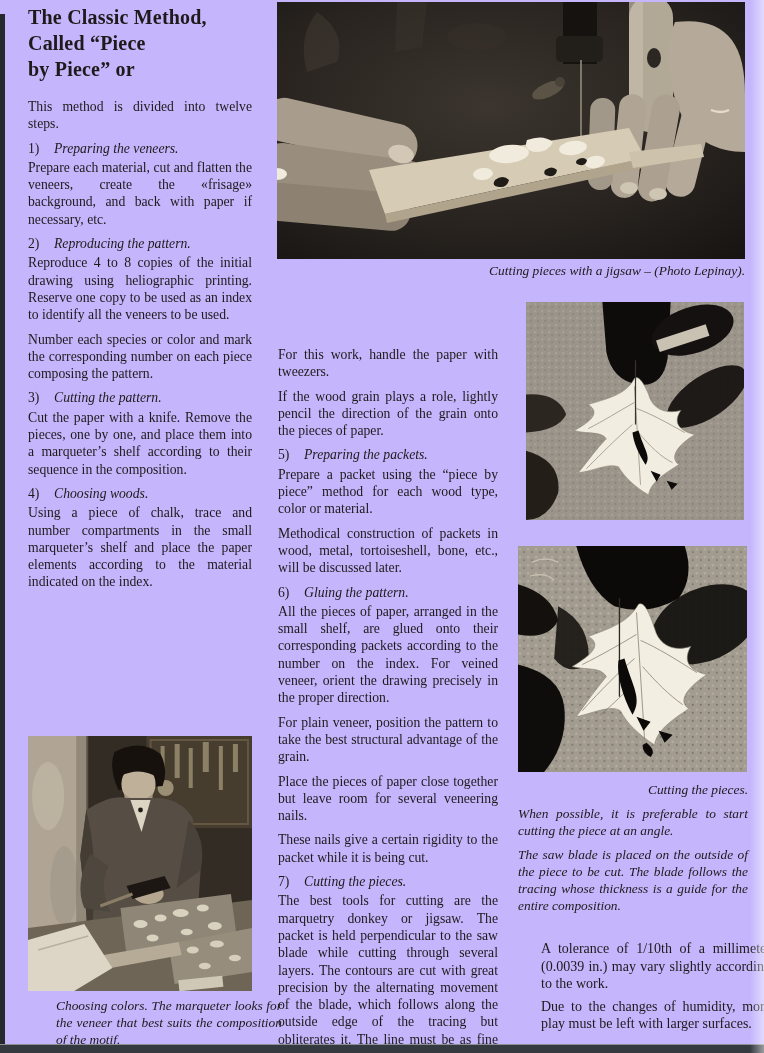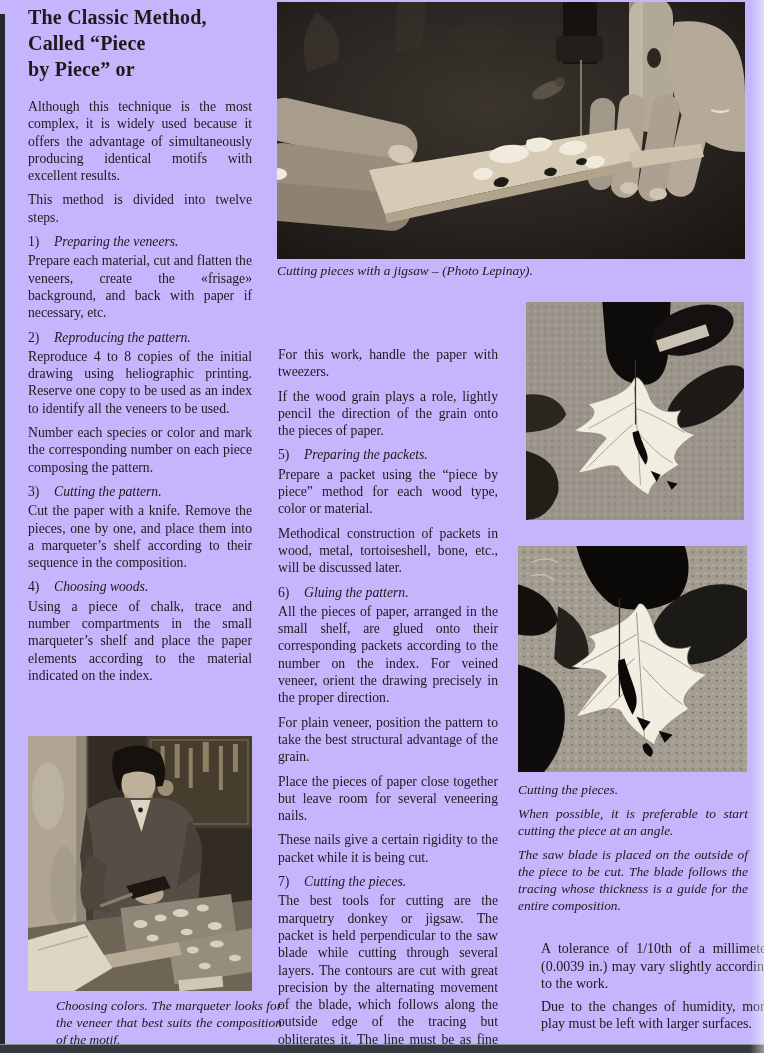--- a/index.html
+++ b/index.html
@@ -18,41 +18,40 @@
   .abs { position:absolute; }
 
   .title { font-size:20px; line-height:26px; font-weight:700; letter-spacing:.2px; }
 
   .body-p   { font-size:13.7px; line-height:17.3px; text-align:justify; margin:0 0 7px 0; }
   .step-head{ font-size:13.7px; line-height:17.3px; margin:0 0 2px 0; }
   .step-num { display:inline-block; min-width:26px; }
   .step-title { font-style:italic; }
 
   .caption-i { font-style:italic; font-size:13.4px; line-height:16.8px; }
-  .caption-center { text-align:left; }
+  .caption-center { text-align:right; }
   .caption-just { text-align:justify; }
 
   .tail-p { font-size:14px; line-height:17.6px; text-align:justify; margin:0 0 5px 0; }
 
   .photo { display:block; }
   .photo svg { display:block; width:100%; height:100%; }
 </style>
 </head>
 <body>
 
 <div class="page">
 
   <div class="abs" style="left:28px; top:4px; width:224px;">
     <div class="title">
       <div>The Classic Method,</div>
       <div>Called “Piece</div>
       <div>by Piece” or</div>
     </div>
     <div style="height:16px;"></div>
-    <p class="body-p">Although this technique is the most complex, it is widely used because it offers the advantage of simultaneously producing identical motifs with excellent results.</p>
     <p class="body-p">This method is divided into twelve steps.</p>
 
     <div>
       <p class="step-head"><span class="step-num">1)</span><span class="step-title">Preparing the veneers.</span></p>
       <p class="body-p">Prepare each material, cut and flatten the veneers, create the «frisage» background, and back with paper if necessary, etc.</p>
     </div>
     <div>
       <p class="step-head"><span class="step-num">2)</span><span class="step-title">Reproducing the pattern.</span></p>
       <p class="body-p">Reproduce 4 to 8 copies of the initial drawing using heliographic printing. Reserve one copy to be used as an index to identify all the veneers to be used.</p>
       <p class="body-p">Number each species or color and mark the corresponding number on each piece composing the pattern.</p>

